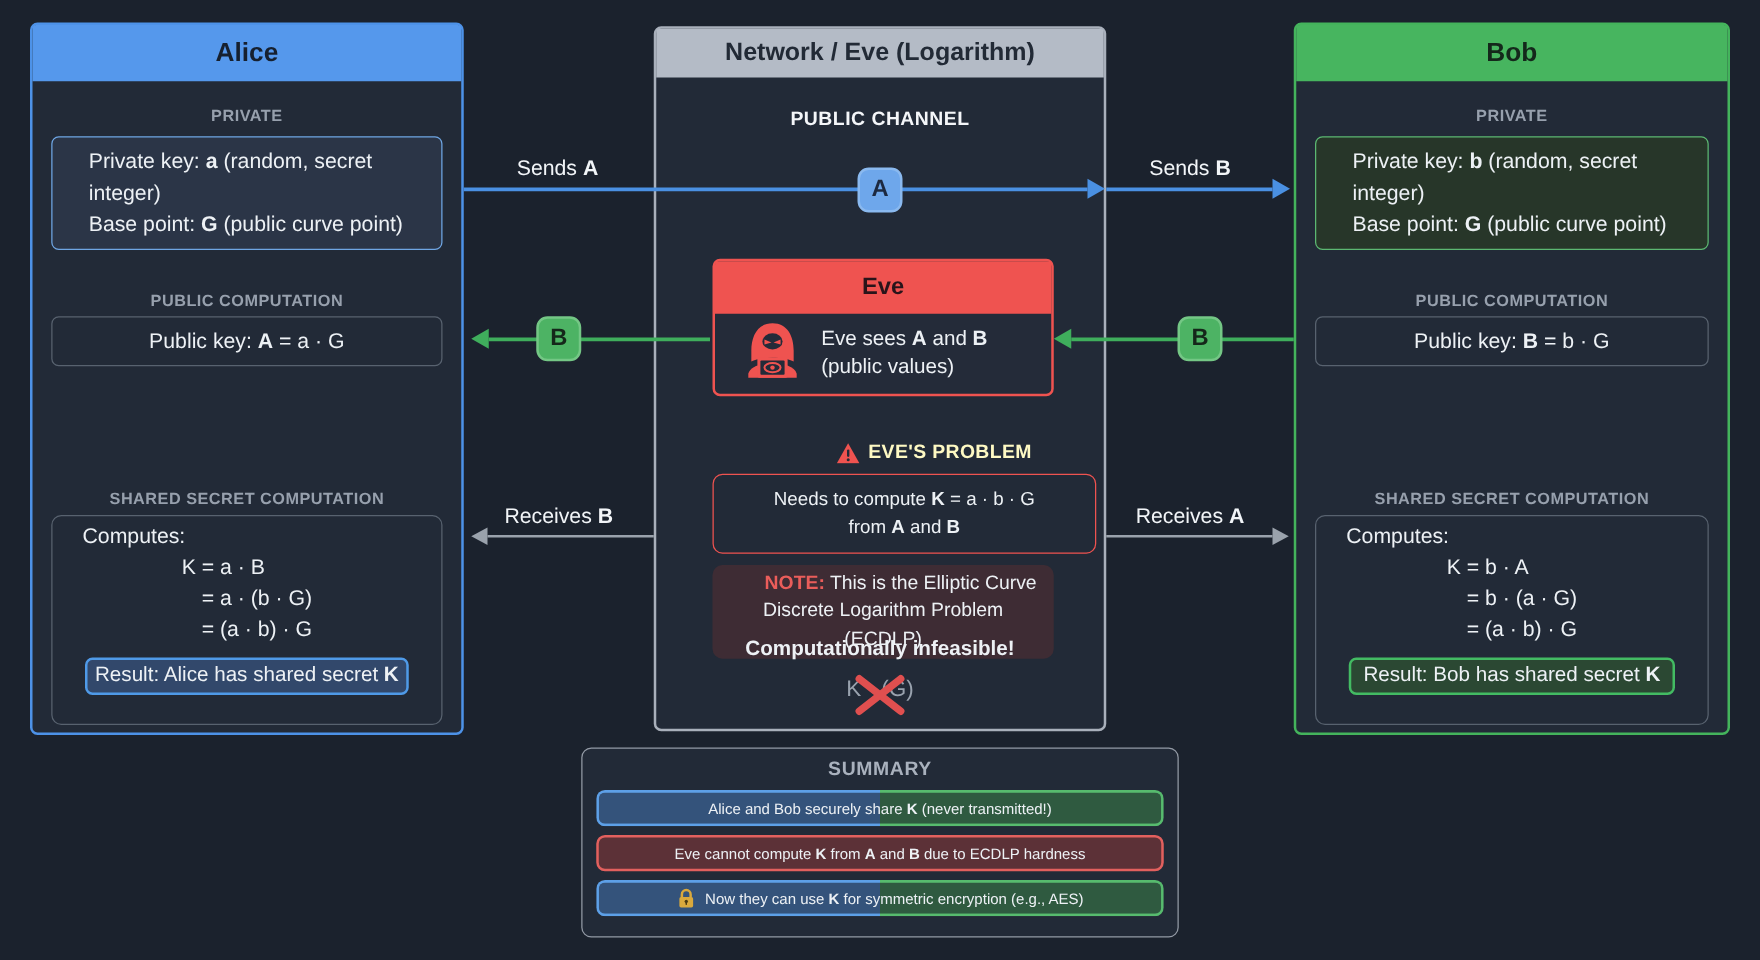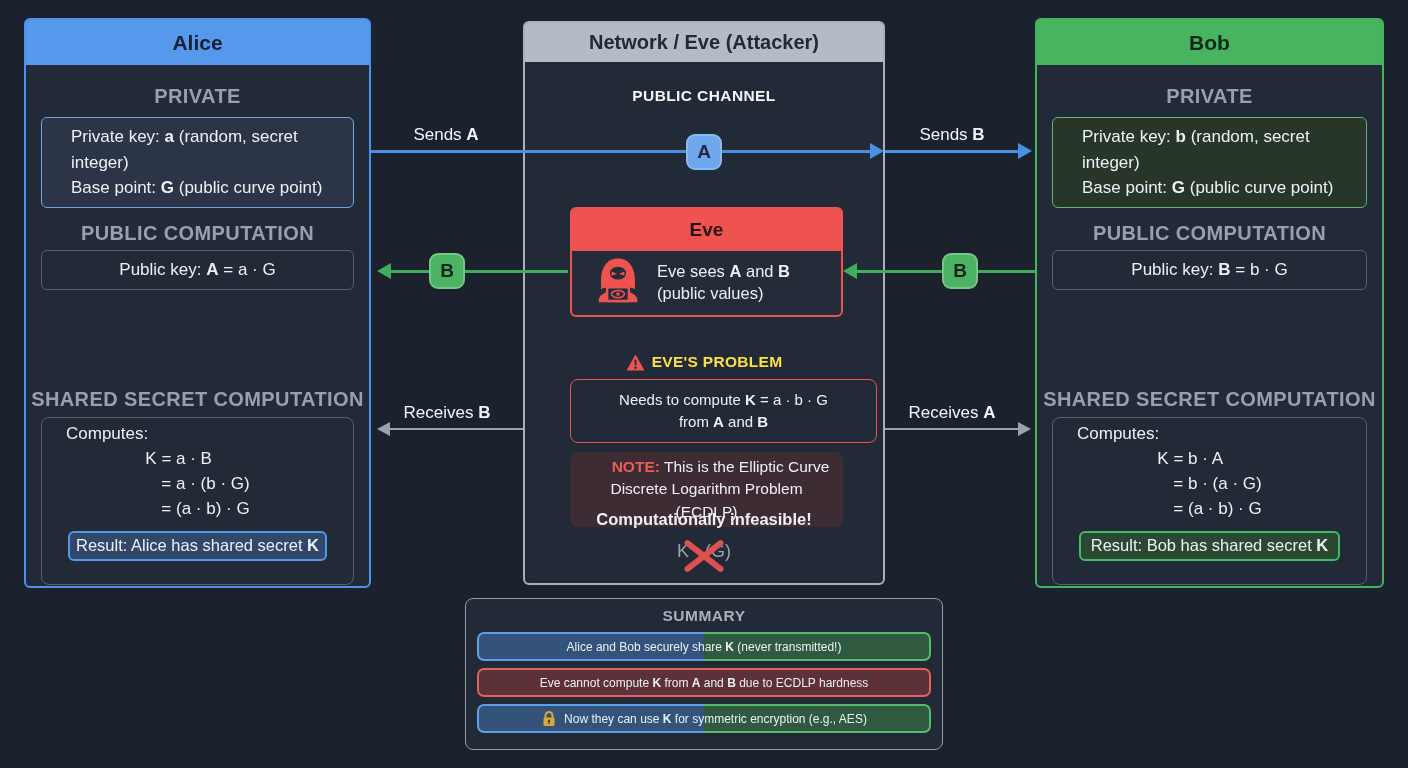--- a/index.html
+++ b/index.html
@@ -15,23 +15,23 @@
   .panel{position:absolute;border-radius:6px;background:#222a37;box-sizing:border-box;}
   .panel-header{height:45px;display:flex;align-items:center;justify-content:center;
     font-weight:700;font-size:21px;border-radius:3px 3px 0 0;}
   #alice-panel{left:24px;top:18px;width:347px;height:570px;border:2px solid #4d92e8;}
   #alice-panel .panel-header{background:#5598ec;color:#16202f;}
   #bob-panel{left:1035px;top:18px;width:349px;height:570px;border:2px solid #44b45c;}
   #bob-panel .panel-header{background:#47b55f;color:#14281b;}
   #network-panel{left:523px;top:21px;width:362px;height:564px;border:2px solid #a9b0bb;}
   #network-panel .panel-header{height:39px;background:#b4bbc6;color:#222a36;font-size:20px;}
 
-  .section-label{margin-top:20px;text-align:center;font-weight:700;font-size:20px;
+  .section-label{margin-top:20px;text-align:center;font-weight:700;font-size:13px;
     color:#97a0ad;letter-spacing:0.4px;}
-  .section-label.gap-lg{margin-top:14px;}
+  .section-label.gap-lg{margin-top:33px;}
   .section-label.gap-xl{margin-top:98px;}
 
   .key-box{margin:9px 15px 0;border-radius:6px;padding:6px 29px;font-size:17px;line-height:1.5;
     box-sizing:border-box;}
   .alice-tint{background:#2b3547;border:1.5px solid #6fa6e4;}
   .bob-tint{background:#273629;border:1.5px solid #5cb872;}
 
   .pub-box{margin:5px 15px 0;height:40px;border:1.5px solid #58626f;border-radius:6px;
     display:flex;align-items:center;justify-content:center;font-size:17px;box-sizing:border-box;}
 
@@ -49,22 +49,22 @@
   
   .channel-label{margin-top:25px;text-align:center;font-weight:700;font-size:15.5px;
     color:#f4f6f9;letter-spacing:0.4px;}
   #eve-box{position:absolute;left:45px;top:184px;width:273px;height:110px;border:2px solid #ef5350;
     border-radius:6px;background:#242b39;box-sizing:border-box;}
   #eve-header{height:42px;background:#ef5350;border-radius:3px 3px 0 0;display:flex;
     align-items:center;justify-content:center;font-weight:700;font-size:19px;color:#29141a;}
   #eve-body{display:flex;align-items:center;gap:13px;padding:6px 10px 6px 20px;}
   #eve-body .eve-text{font-size:16.5px;line-height:1.35;}
   #eve-problem-title{position:absolute;left:0;top:330px;width:100%;display:flex;gap:7px;
-    align-items:center;justify-content:center;color:#fde047;font-weight:700;font-size:15.5px;
-    letter-spacing:0.3px;}
+    align-items:center;justify-content:center;color:#fef9c3;font-weight:700;font-size:15.5px;
+    letter-spacing:0.3px;padding-left:43px;}
   #problem-box{position:absolute;left:45px;top:356px;width:307px;height:64px;
     border:1.5px solid #ef5350;border-radius:8px;display:flex;flex-direction:column;
     align-items:center;justify-content:center;font-size:15px;line-height:1.45;box-sizing:border-box;}
   #note-box{position:absolute;left:45px;top:429px;width:273px;border-radius:8px;background:#3e2c34;
     padding:4px 8px;box-sizing:border-box;text-align:center;font-size:15.5px;line-height:1.45;}
   .note-prefix{color:#ea5d5a;font-weight:700;padding-left:28px;}
   #infeasible{position:absolute;left:0;top:487px;width:100%;text-align:center;font-weight:700;
     font-size:16.5px;}
   #crossed{position:absolute;left:0;top:518px;width:100%;text-align:center;font-size:18px;
     color:#99a2ae;}
@@ -130,21 +130,21 @@
         <div class="indent">= (a · b) · G</div>
       </div>
     </div>
     <div class="result-box alice-result">
       <span>Result: Alice has shared secret <b>K</b></span>
     </div>
   </div>
 </div>
 
 <div class="panel" id="network-panel">
-  <div class="panel-header">Network / Eve (Attacker)</div>
+  <div class="panel-header">Network / Eve (Logarithm)</div>
   <div class="channel-label">PUBLIC CHANNEL</div>
 
   <div id="eve-box">
     <div id="eve-header">Eve</div>
     <div id="eve-body">
       <span class="icon-svg">
         <svg width="52" height="50" viewBox="0 0 64 62">
           <path d="M32 2 C17 2 11 15 11 29 L11 40 C19 35 45 35 53 40 L53 29 C53 15 47 2 32 2 Z" fill="#ef5350"></path>
           <ellipse cx="32" cy="20" rx="10" ry="8" fill="#242b39"></ellipse>
           <path d="M24 18 l7 3 -7 2 z" fill="#ef5350"></path>

